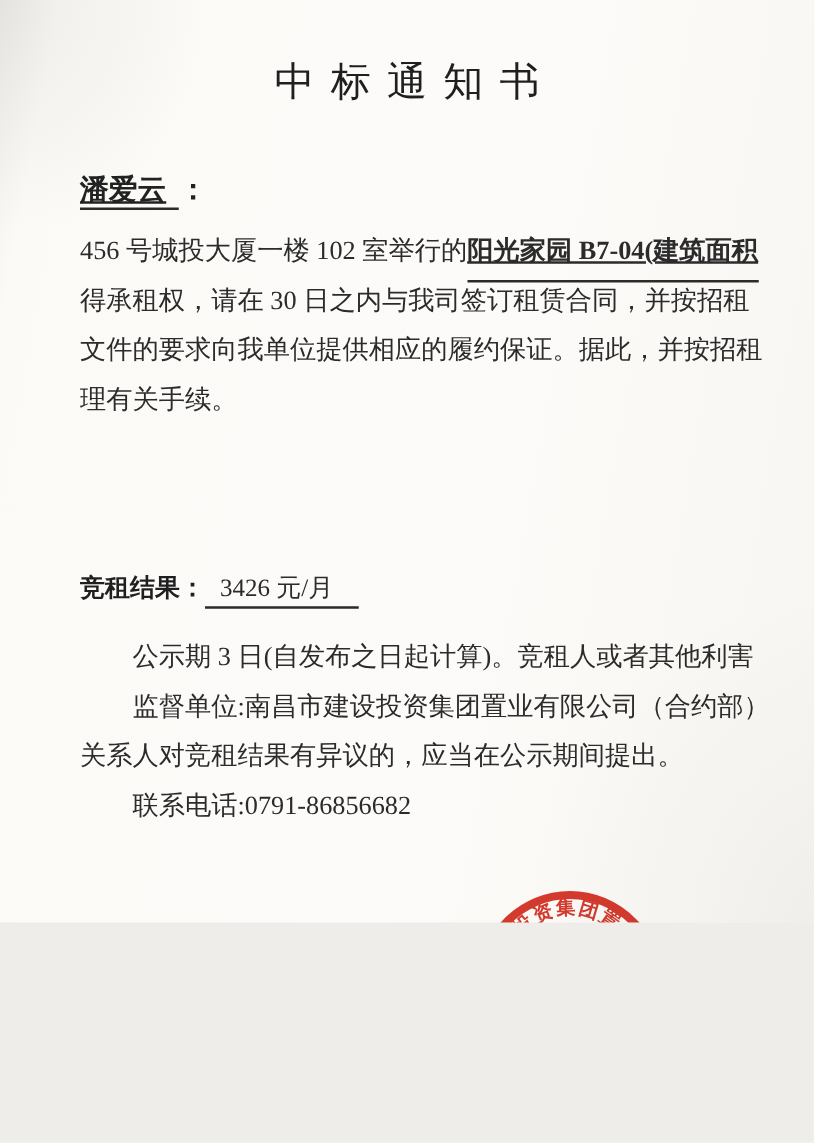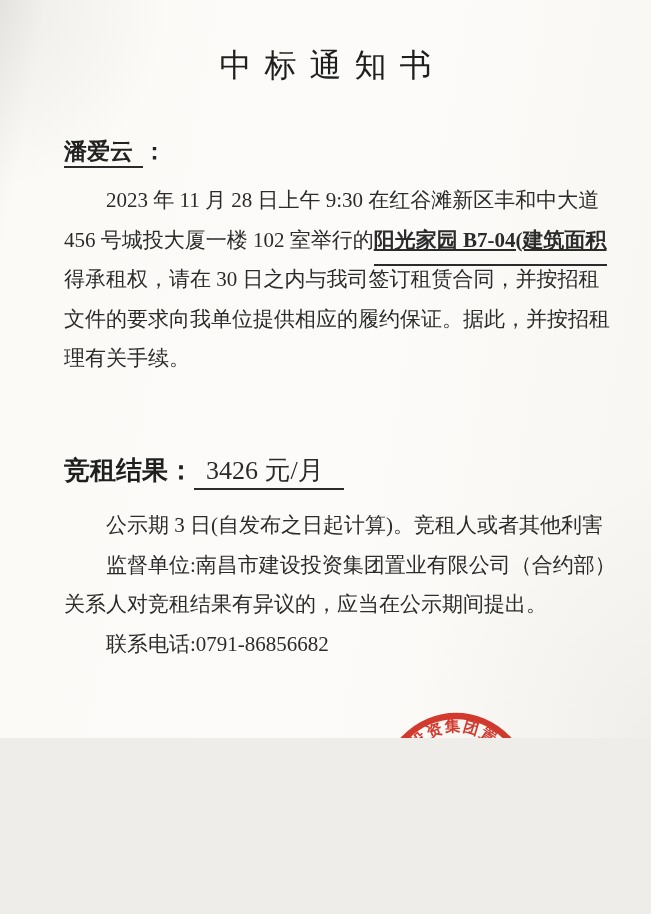--- a/index.html
+++ b/index.html
@@ -20,33 +20,33 @@
   }
   .doc-title{
     position:absolute;top:44px;left:0;width:100%;
     text-align:center;font-size:32px;line-height:42px;
     letter-spacing:13px;text-indent:13px;font-weight:500;color:#1f1f1f;
   }
   .salutation{
     position:absolute;top:136px;left:64px;
     font-size:23px;font-weight:700;color:#222;
   }
-  .salu-name{border-bottom:2px solid #2b2b2b;padding:0 10px 2px 0;}
+  .salu-name{border-bottom:2px solid #2b2b2b;padding:0 10px 2px 0;text-decoration:underline;}
   .para{position:absolute;left:64px;width:534px;font-size:21px;}
   .p1{top:181px;}
   .p2{top:506px;}
   .line{
     line-height:39.5px;white-space:nowrap;
     text-align:justify;text-align-last:justify;
   }
   .line.short{text-align:left;text-align-last:left;}
   .line.ind{text-indent:2em;}
   .bu{font-weight:700;border-bottom:2px solid #2b2b2b;padding-bottom:12px;text-decoration:underline;}
   .result-line{
-    position:absolute;top:451px;left:64px;font-size:26px;line-height:40px;
+    position:absolute;top:451px;left:64px;font-size:20px;line-height:40px;
   }
   .result-label{font-weight:700;color:#1f1f1f;}
   .result-value{border-bottom:2px solid #2b2b2b;padding:0 20px 3px 12px;}
   .sign-lessor{
     position:absolute;top:772px;left:204px;font-size:21px;line-height:30px;
     letter-spacing:1px;
   }
   .sign-date{
     position:absolute;top:812px;left:350px;font-size:21px;line-height:30px;
     letter-spacing:2px;
@@ -60,21 +60,20 @@
 </head>
 <body>
 
 <div class="page">
 
   <div class="doc-title">中标通知书</div>
 
   <div class="salutation"><span class="salu-name">潘爱云</span><span>：</span></div>
 
   <div class="para p1">
-    <div class="line ind"><span>2023 年 11 月 28 日上午 9:30 在红谷滩新区丰和中大道</span></div>
     <div class="line"><span>456 号城投大厦一楼 102 室举行的</span><span class="bu">阳光家园 B7-04(建筑面积</span></div>
     <div class="line"><span>得承租权，请在 30 日之内与我司签订租赁合同，并按招租</span></div>
     <div class="line"><span>文件的要求向我单位提供相应的履约保证。据此，并按招租</span></div>
     <div class="line short"><span>理有关手续。</span></div>
   </div>
 
   <div class="result-line"><span class="result-label">竞租结果：</span><span class="result-value">3426 元/月</span></div>
 
   <div class="para p2">
     <div class="line ind"><span>公示期 3 日(自发布之日起计算)。竞租人或者其他利害</span></div>

